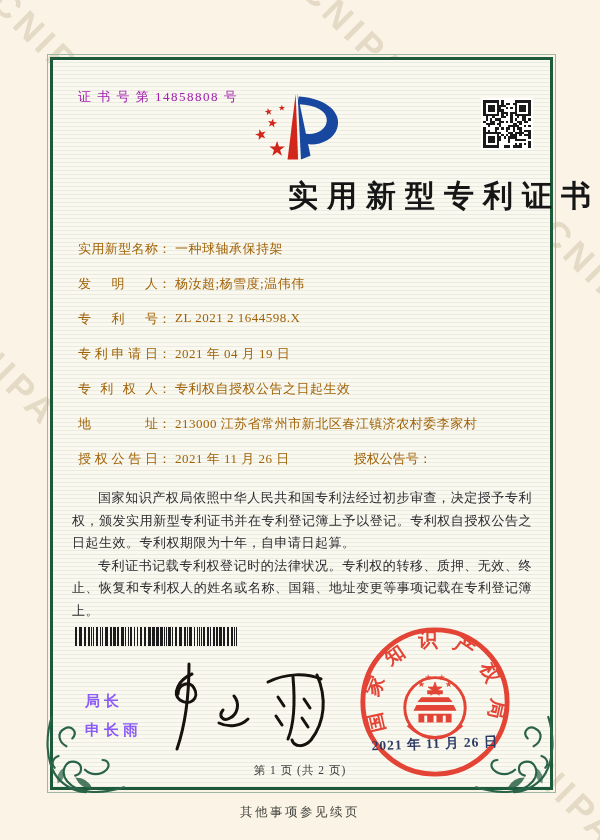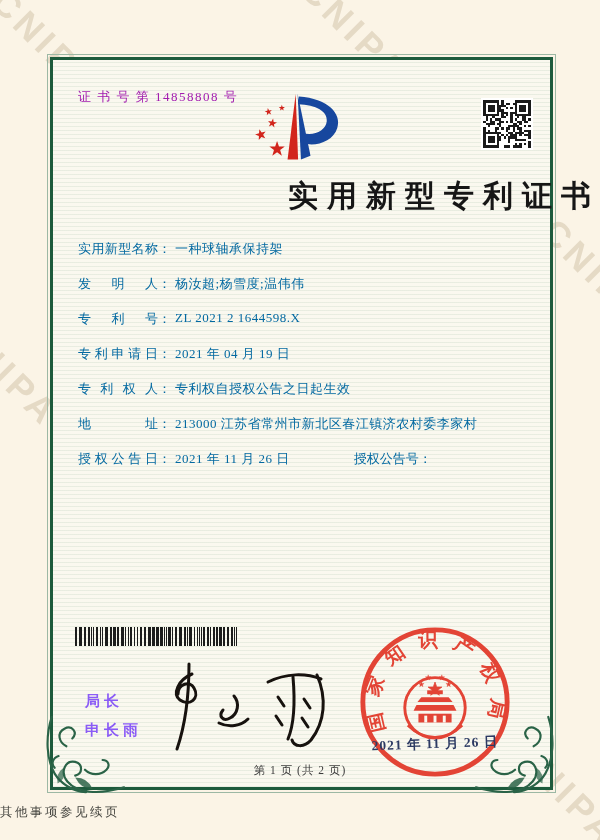--- a/index.html
+++ b/index.html
@@ -47,21 +47,21 @@
   .logo{position:absolute;left:252px;top:86px;z-index:3;}
   .qr{position:absolute;left:481px;top:98px;z-index:3;background:#fff;}
   .title{
     position:absolute;left:0;top:176px;width:600px;z-index:3;
     text-align:right;font-size:30px;font-weight:bold;color:#161616;
     letter-spacing:9px;
   }
 
   
   .fields{position:absolute;left:78px;top:240px;width:440px;z-index:3;}
-  .field-row{height:35px;display:flex;align-items:flex-start;font-size:13px;color:#0369a1;}
+  .field-row{height:35px;display:flex;align-items:flex-start;font-size:13px;color:#a16207;}
   .flabel{
     display:inline-block;width:80px;
     text-align:justify;text-align-last:justify;
     font-weight:500;flex:0 0 auto;
   }
   .fcolon{flex:0 0 auto;margin-right:4px;}
   .fvalue{letter-spacing:0.5px;}
   .pair2{margin-left:64px;display:flex;font-family:Liberation Mono, monospace;}
   .pair2 .flabel{width:auto;text-align-last:auto;}
 
@@ -87,21 +87,21 @@
     position:absolute;left:362px;top:735px;width:146px;z-index:6;
     text-align:center;font-size:13.5px;font-weight:bold;
     color:#2c3a63;letter-spacing:1px;transform:rotate(-2deg);
   }
   .page-info{
     position:absolute;left:0;top:763px;width:600px;z-index:3;
     text-align:center;font-size:11.5px;color:#3c3c3c;letter-spacing:1px;
   }
   .continuation-note{
     position:absolute;left:0;top:804px;width:600px;z-index:3;
-    font-size:12.5px;color:#44443f;letter-spacing:2.5px;
+    text-align:center;font-size:12.5px;color:#44443f;letter-spacing:2.5px;
   }
 </style>
 </head>
 <body>
 
 <div id="page">
 
   <span class="wm" style="left:-22px;top:22px;">CNIPA</span>
   <span class="wm" style="left:287px;top:10px;">CNIPA</span>
   <span class="wm" style="left:528px;top:252px;">CNIPA</span>
@@ -428,20 +428,24 @@
       <span class="flabel">授权公告日</span>
         <span class="fcolon">：</span>
       <span class="fvalue">2021 年 11 月 26 日</span>
       <span class="pair2">
         <span class="flabel">授权公告号</span>
           <span class="fcolon">：</span>
       </span>
     </div>
   </div>
 
+  <div class="body-text">
+    <p>国家知识产权局依照中华人民共和国专利法经过初步审查，决定授予专利权，颁发实用新型专利证书并在专利登记簿上予以登记。专利权自授权公告之日起生效。专利权期限为十年，自申请日起算。</p>
+    <p>专利证书记载专利权登记时的法律状况。专利权的转移、质押、无效、终止、恢复和专利权人的姓名或名称、国籍、地址变更等事项记载在专利登记簿上。</p>
+  </div>
 
   <svg class="barcode" width="166" height="19" viewBox="0 0 166 19" shape-rendering="crispEdges">
     <g id="barcode-bars" fill="#1c1c1c">
         <rect x="0" y="0" width="2" height="19"></rect>
         <rect x="4" y="0" width="3" height="19"></rect>
         <rect x="9" y="0" width="2" height="19"></rect>
         <rect x="13" y="0" width="2" height="19"></rect>
         <rect x="16" y="0" width="1" height="19"></rect>
         <rect x="18" y="0" width="1" height="19"></rect>
         <rect x="21" y="0" width="2" height="19"></rect>

